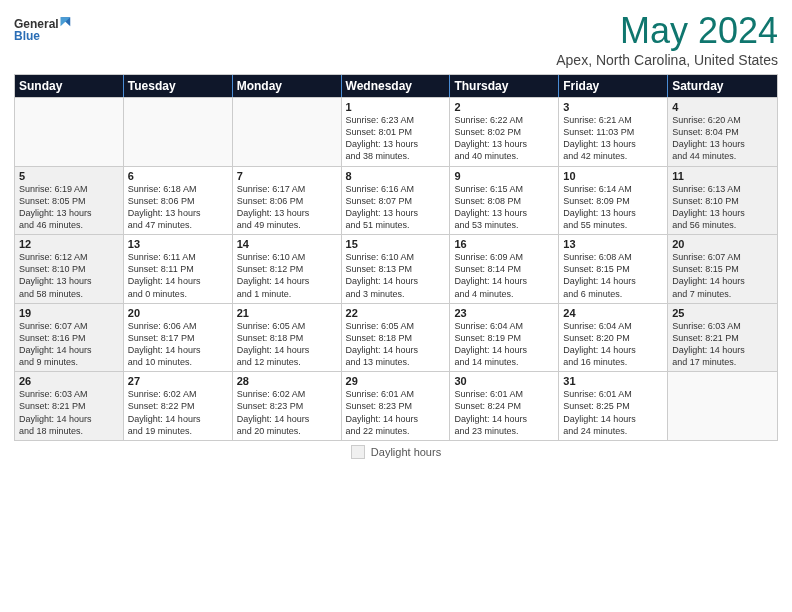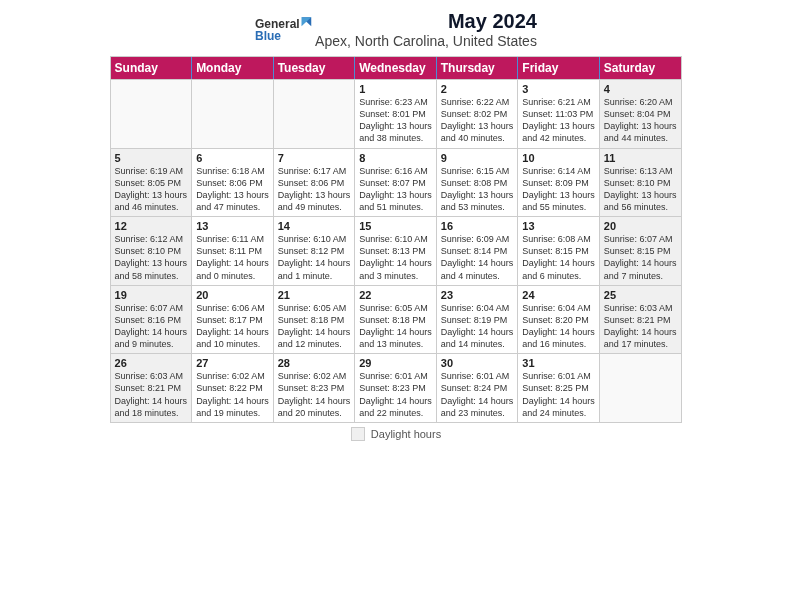--- a/index.html
+++ b/index.html
@@ -9,55 +9,54 @@
       font-family: Arial, sans-serif;
       background: #fff;
       overflow: hidden;
     }
     .page {
       width: 792px;
       height: 428px;
       padding: 10px 14px 10px 14px;
       display: flex;
       flex-direction: column;
-      align-items: center;
     }
     .header {
       display: flex;
       justify-content: space-between;
       align-items: flex-start;
       margin-bottom: 6px;
     }
     .logo {
       display: flex;
       flex-direction: column;
       align-items: flex-start;
     }
     .title-block {
       text-align: right;
     }
     .main-title {
-      font-size: 20px;
-      font-weight: bold;
-      color: #0f172a;
+      font-size: 36px;
+      font-weight: normal;
+      color: #0f766e;
     }
     .subtitle {
       font-size: 14px;
       color: #444;
     }
     .calendar {
       flex: 1;
       display: flex;
       flex-direction: column;
       border: 1px solid #ccc;
     }
     .cal-header-row {
       display: grid;
       grid-template-columns: repeat(7, 1fr);
-      background: #be185d;
+      background: #0f172a;
     }
     .cal-header-cell {
       color: #fff;
       font-size: 12px;
       font-weight: bold;
       padding: 4px 4px;
       text-align: left;
       border-right: 1px solid #4a8dd5;
     }
     .cal-header-cell:last-child { border-right: none; }
@@ -133,22 +132,22 @@
     </div>
     <div class="title-block">
       <div class="main-title">May 2024</div>
       <div class="subtitle">Apex, North Carolina, United States</div>
     </div>
   </div>
 
   <div class="calendar">
     <div class="cal-header-row" id="cal-header">
         <div class="cal-header-cell">Sunday</div>
+        <div class="cal-header-cell">Tuesday</div>
         <div class="cal-header-cell">Monday</div>
-        <div class="cal-header-cell">Tuesday</div>
         <div class="cal-header-cell">Wednesday</div>
         <div class="cal-header-cell">Thursday</div>
         <div class="cal-header-cell">Friday</div>
         <div class="cal-header-cell">Saturday</div>
       </div>
     <div class="cal-body" id="cal-body">
         <div class="cal-week">
           <div class="cal-cell empty"></div>
           <div class="cal-cell empty"></div>
           <div class="cal-cell empty"></div>

